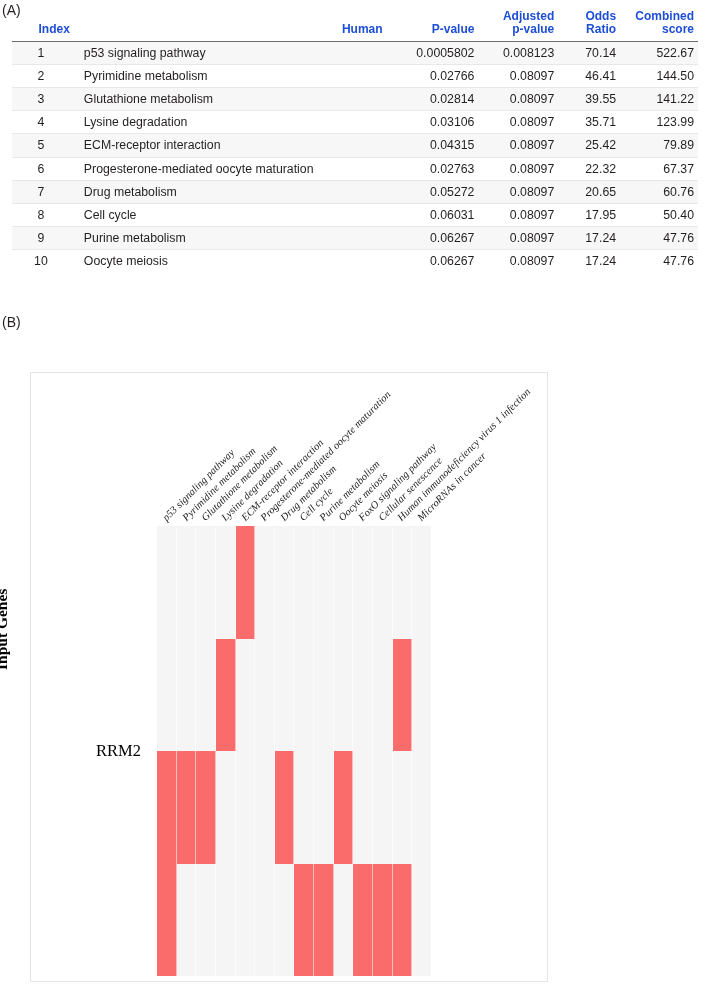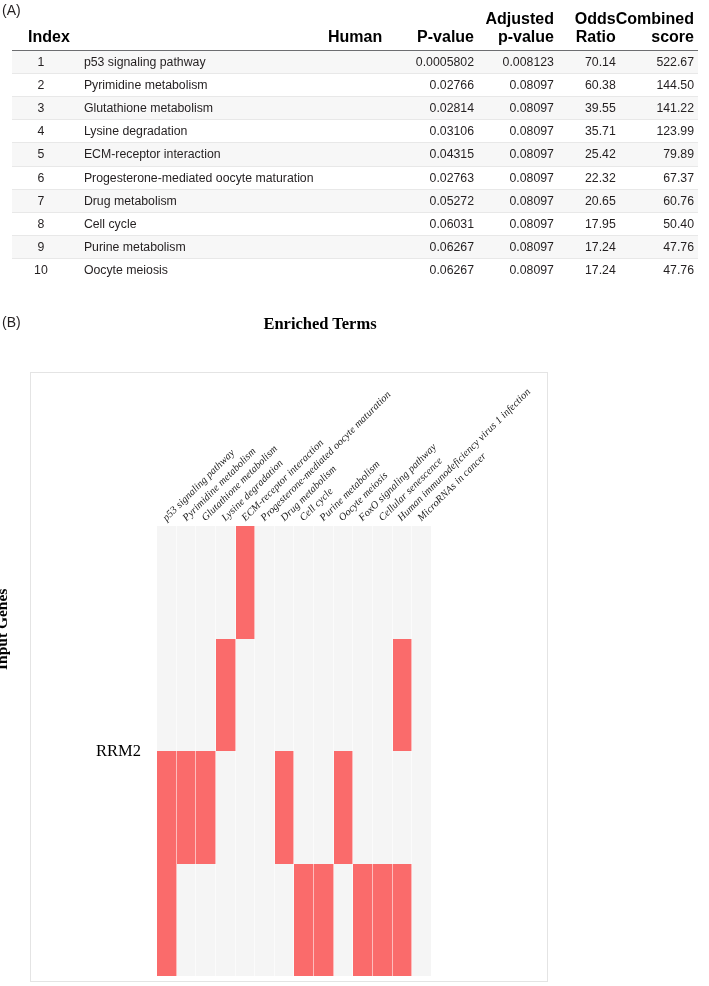--- a/index.html
+++ b/index.html
@@ -26,25 +26,25 @@
 
   #enrich-table {
     position: absolute;
     left: 12px; top: 10px;
     width: 686px;
     border-collapse: collapse;
     font-size: 12.3px;
   }
   #enrich-table th {
     font-weight: bold;
-    font-size: 16px;
+    font-size: 12px;
     vertical-align: bottom;
     padding: 0 0 4px 0;
     line-height: 1.12;
-    color: #000000;
+    color: #1d4ed8;
     text-align: right;
   }
   #enrich-table thead tr { border-bottom: 1.6px solid #6d6e71; }
   #enrich-table td {
     padding: 4px 0 4px 0;
     line-height: 1.15;
     color: #231f20;
     border-bottom: 1px solid #e8e8e8;
   }
   #enrich-table tbody tr:nth-child(odd)  { background: #f7f7f7; }
@@ -186,21 +186,21 @@
         <td class="col-p">0.0005802</td>
         <td class="col-adjp">0.008123</td>
         <td class="col-odds">70.14</td>
         <td class="col-comb">522.67</td>
       </tr>
       <tr>
         <td class="col-index">2</td>
         <td class="col-name">Pyrimidine metabolism</td>
         <td class="col-p">0.02766</td>
         <td class="col-adjp">0.08097</td>
-        <td class="col-odds">60.38</td>
+        <td class="col-odds">46.41</td>
         <td class="col-comb">144.50</td>
       </tr>
       <tr>
         <td class="col-index">3</td>
         <td class="col-name">Glutathione metabolism</td>
         <td class="col-p">0.02814</td>
         <td class="col-adjp">0.08097</td>
         <td class="col-odds">39.55</td>
         <td class="col-comb">141.22</td>
       </tr>
@@ -260,21 +260,20 @@
         <td class="col-odds">17.24</td>
         <td class="col-comb">47.76</td>
       </tr>
     </tbody>
   </table>
 </div>
 
 <div id="panel-b">
   <div id="panel-b-letter" class="panel-letter">(B)</div>
 
-  <div id="enriched-title">Enriched Terms</div>
 
   <div id="plot-frame"></div>
 
   <div id="y-axis-label">Input Genes</div>
 
   <div id="row-labels">
       <div class="row-label">RRM2</div>
     </div>
 
   <div id="col-labels">

